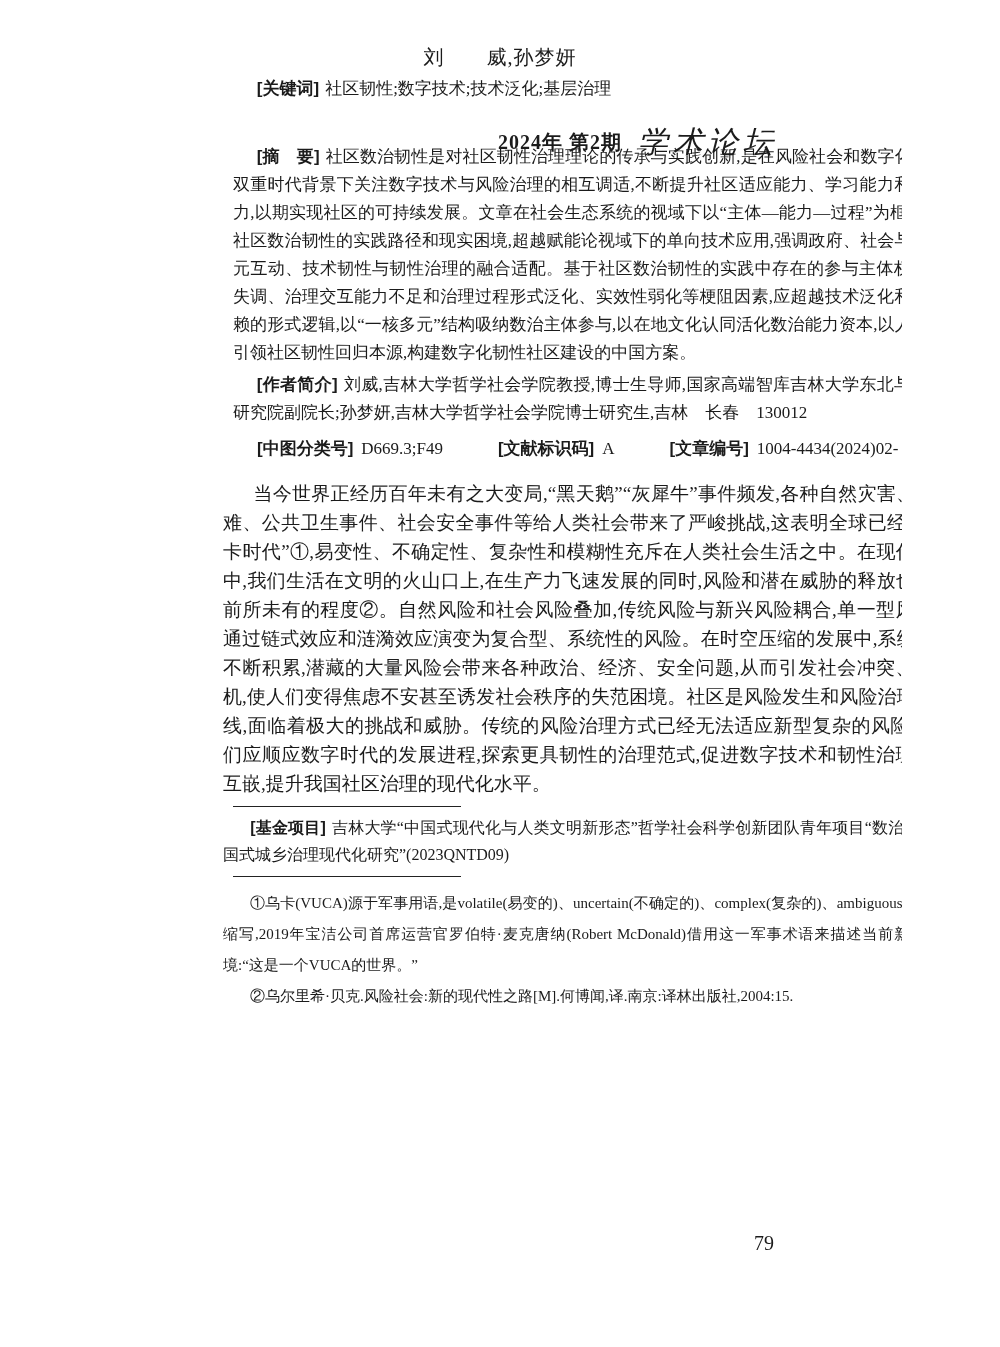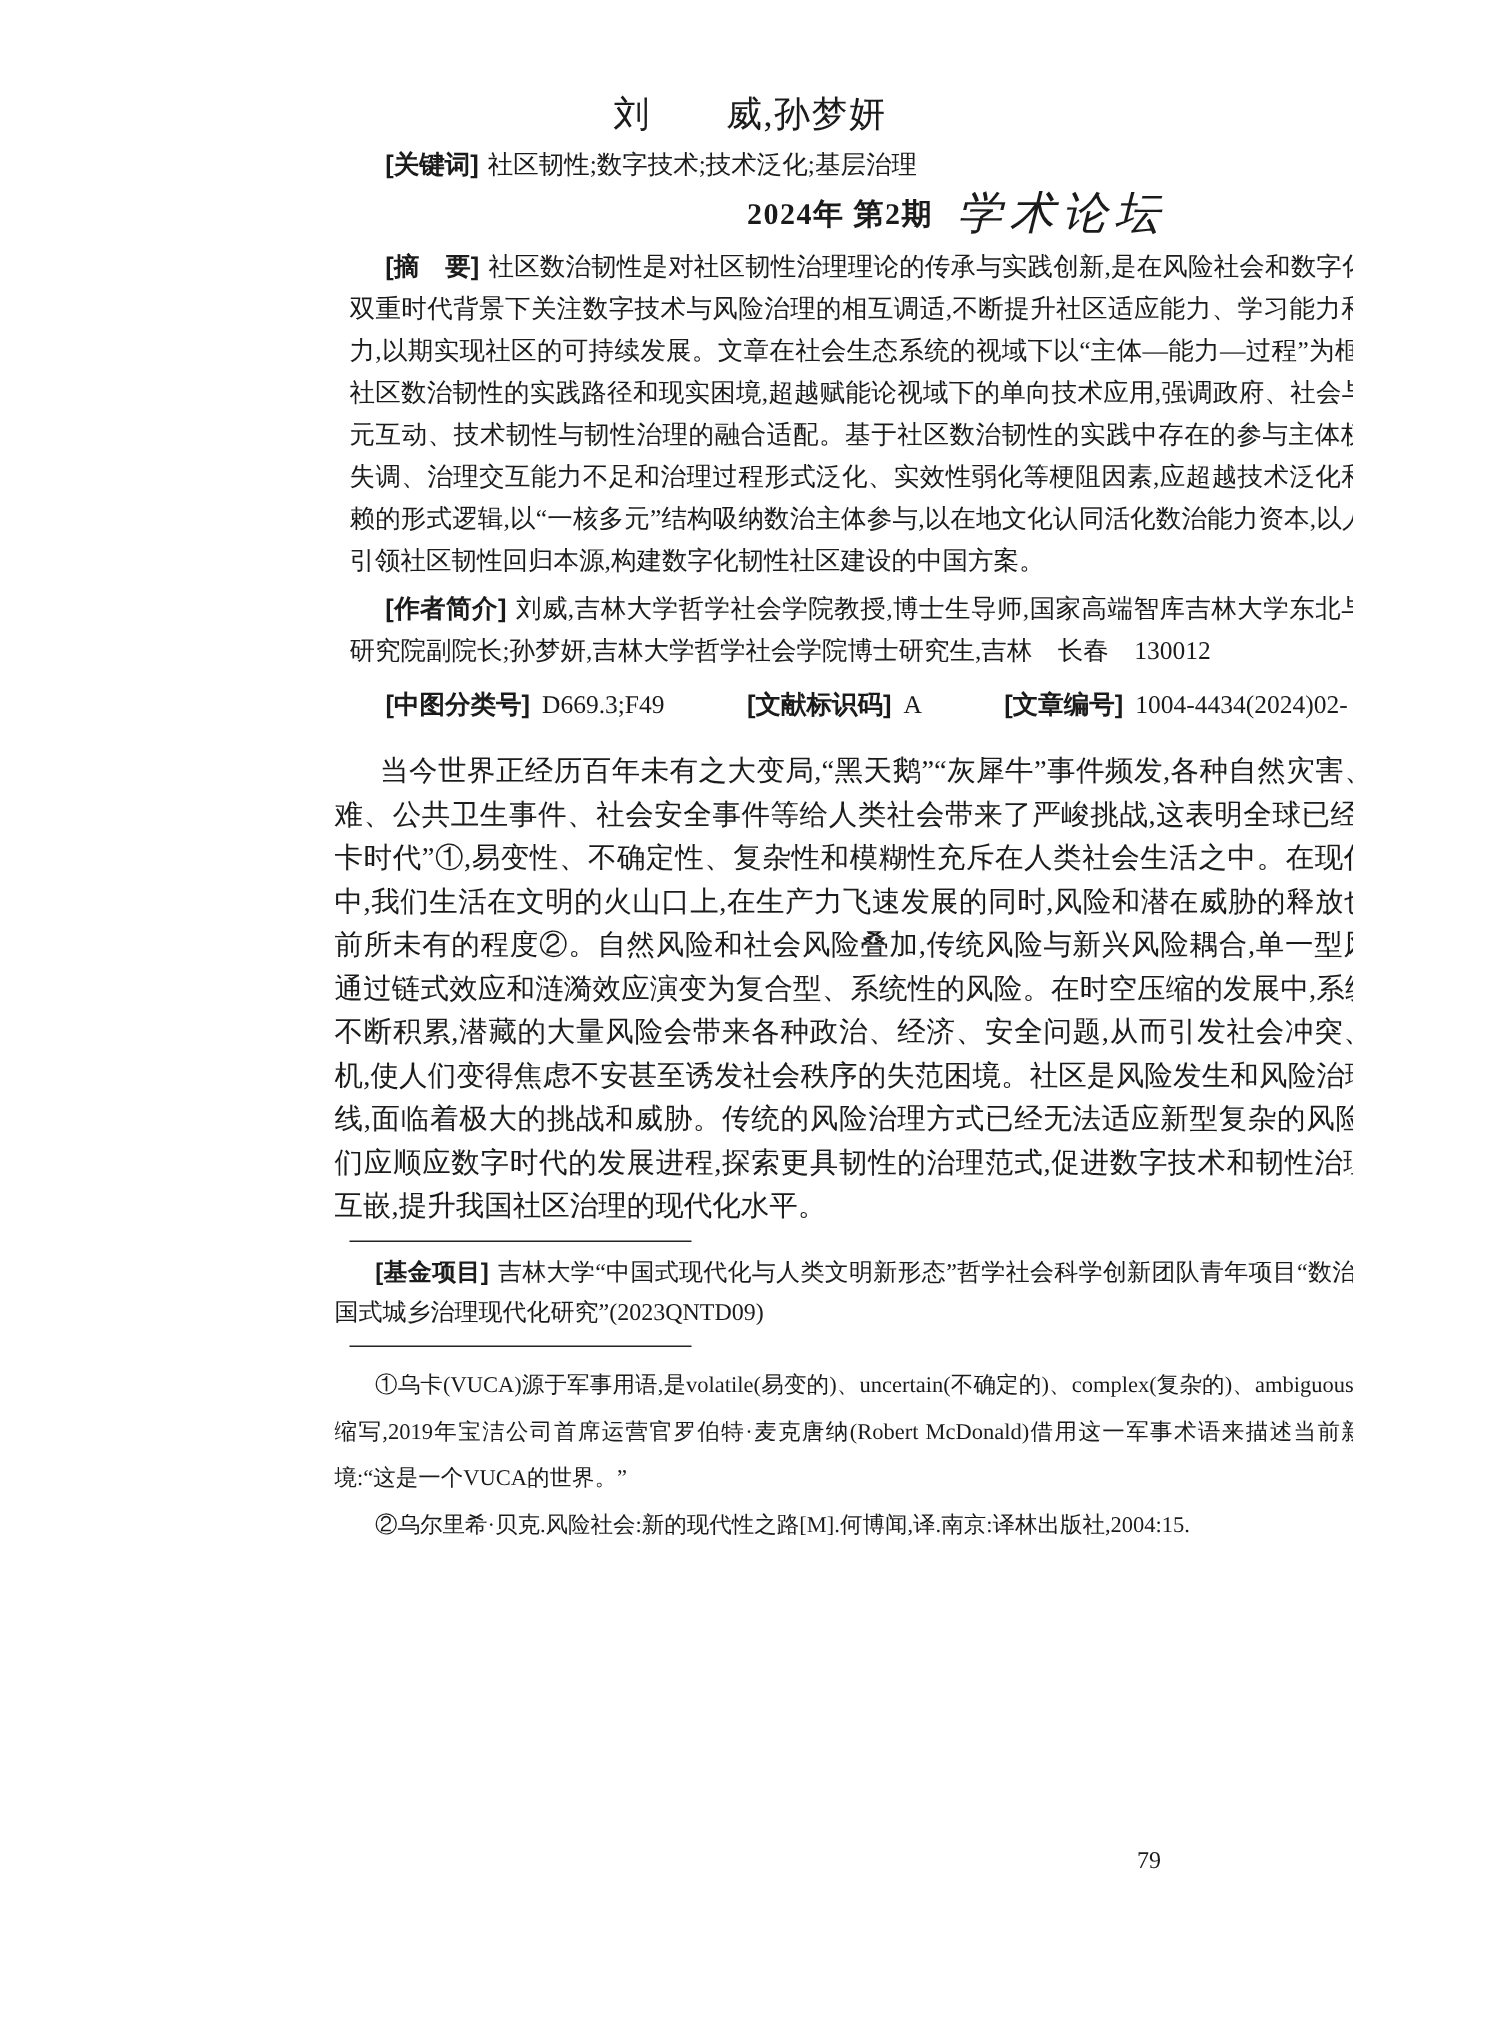--- a/index.html
+++ b/index.html
@@ -43,23 +43,23 @@
     padding-top: 184px;
     text-align: center;
     font-family: "Liberation Sans", "DejaVu Sans", sans-serif;
     font-weight: 700;
     font-size: 40px;
     line-height: 56px;
     letter-spacing: 2px;
   }
   .article-title span { display: block; }
   .authors {
-    margin-top: 60px;
+    margin-top: 44px;
     text-align: center;
-    font-size: 24px;
+    font-size: 20px;
     letter-spacing: 1px;
   }
 
   .content { margin: 0 125px; width: 750px; }
 
   
   .meta-block { padding: 0 10px; }
   .meta-para {
     font-size: 17px;
     line-height: 28px;
@@ -117,21 +117,21 @@
     font-size: 15px;
     line-height: 31px;
     text-align: justify;
     text-indent: 1.8em;
   }
 
   .page-number {
     position: absolute;
     top: 1232px;
     right: 128px;
-    font-size: 16px;
+    font-size: 20px;
   }
 </style>
 </head>
 <body>
 
 <div class="page">
 
   <div class="journal-header">
     <span class="issue-info">2024年 第2期</span>
     <span class="journal-logo">学术论坛</span>

